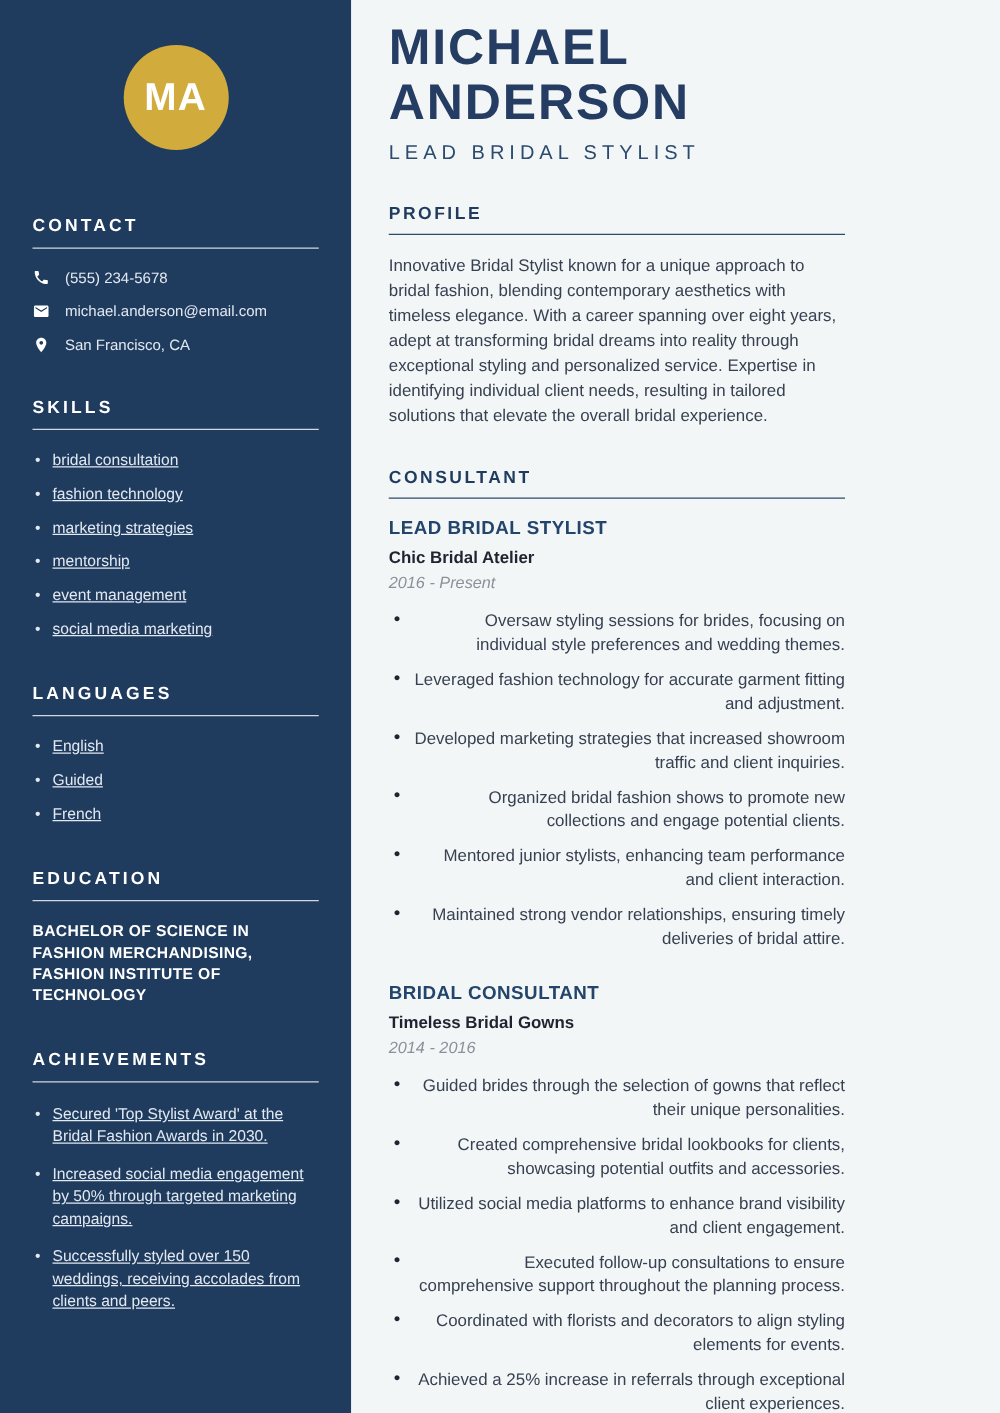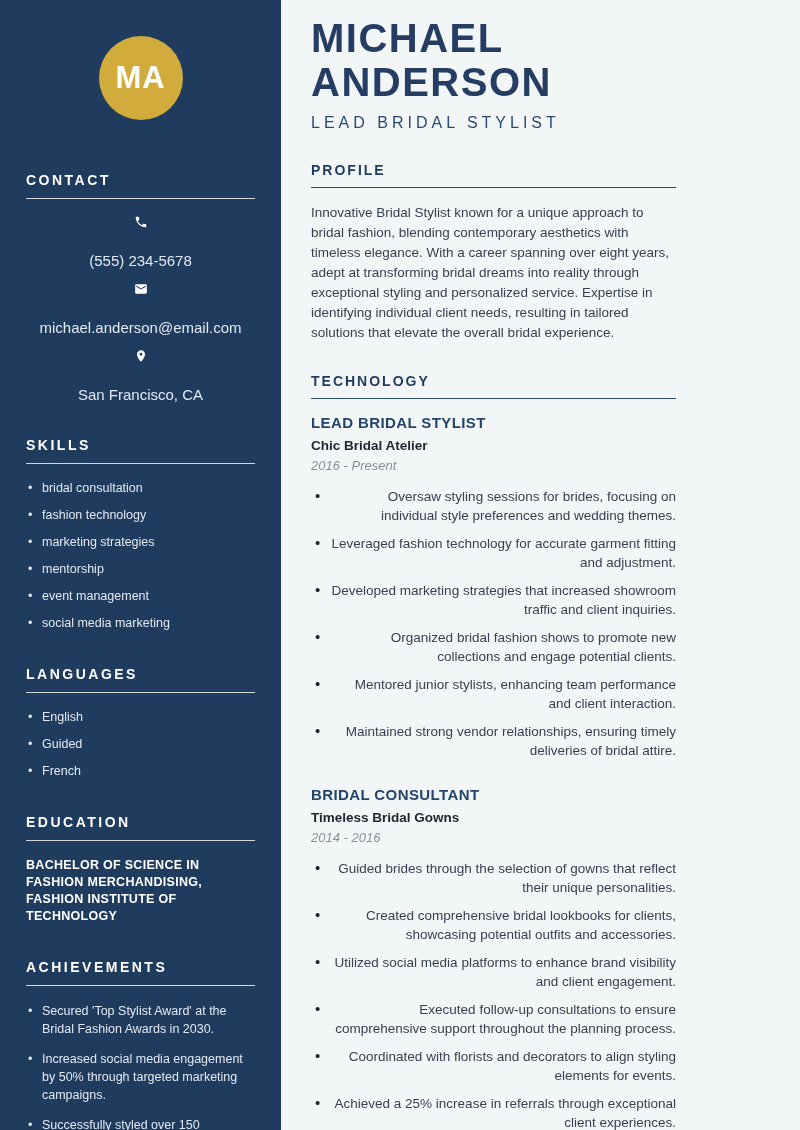--- a/index.html
+++ b/index.html
@@ -29,30 +29,30 @@
   .side-section { margin-bottom: 34px; }
   .side-title {
     color: #FFFFFF; font-size: 14px; font-weight: bold;
     letter-spacing: 2.5px;
   }
   .side-rule {
     border: none; border-top: 1px solid rgba(255,255,255,0.8);
     margin: 10px 0 16px 0;
   }
   .contact-item {
-    display: flex; align-items: center; gap: 23px;
-    font-size: 15px; margin-bottom: 13px; color: #E3E9F1; flex-direction: column;
+    display: flex; align-items: center; gap: 12px;
+    font-size: 12px; margin-bottom: 13px; color: #E3E9F1;
   }
   .contact-item .cicon { width: 14px; height: 14px; flex: 0 0 14px; display: inline-flex; }
   .contact-item .cicon svg { width: 14px; height: 14px; fill: #FFFFFF; }
   ul.side-list { list-style: none; }
   ul.side-list li {
     font-size: 12.5px; color: #E3E9F1;
     padding-left: 16px; position: relative;
-    margin-bottom: 10px; line-height: 17px;
+    margin-bottom: 10px; line-height: 17px; text-decoration: underline;
   }
   ul.side-list li::before {
     content: "•"; position: absolute; left: 2px; top: 0;
     color: #E3E9F1;
   }
   .degree {
     color: #FFFFFF; font-weight: bold; font-size: 12.5px;
     line-height: 17px; letter-spacing: 0.3px;
   }
   .ach-list li { margin-bottom: 12px !important; line-height: 18px !important; }
@@ -192,21 +192,21 @@
     <h1 class="name">MICHAEL ANDERSON</h1>
     <div class="job-subtitle">LEAD BRIDAL STYLIST</div>
 
     <section class="main-section">
       <div class="main-title">PROFILE</div>
       <hr class="main-rule">
       <p class="profile-text">Innovative Bridal Stylist known for a unique approach to bridal fashion, blending contemporary aesthetics with timeless elegance. With a career spanning over eight years, adept at transforming bridal dreams into reality through exceptional styling and personalized service. Expertise in identifying individual client needs, resulting in tailored solutions that elevate the overall bridal experience.</p>
     </section>
 
     <section class="main-section">
-      <div class="main-title">TECHNOLOGY</div>
+      <div class="main-title">CONSULTANT</div>
       <hr class="main-rule">
 
       <div class="job">
         <div class="job-role">LEAD BRIDAL STYLIST</div>
         <div class="job-company">Chic Bridal Atelier</div>
         <div class="job-dates">2016 - Present</div>
         <ul class="job-bullets">
 
         <li>Oversaw styling sessions for brides, focusing on individual style preferences and wedding themes.</li>
             <li>Leveraged fashion technology for accurate garment fitting and adjustment.</li>

